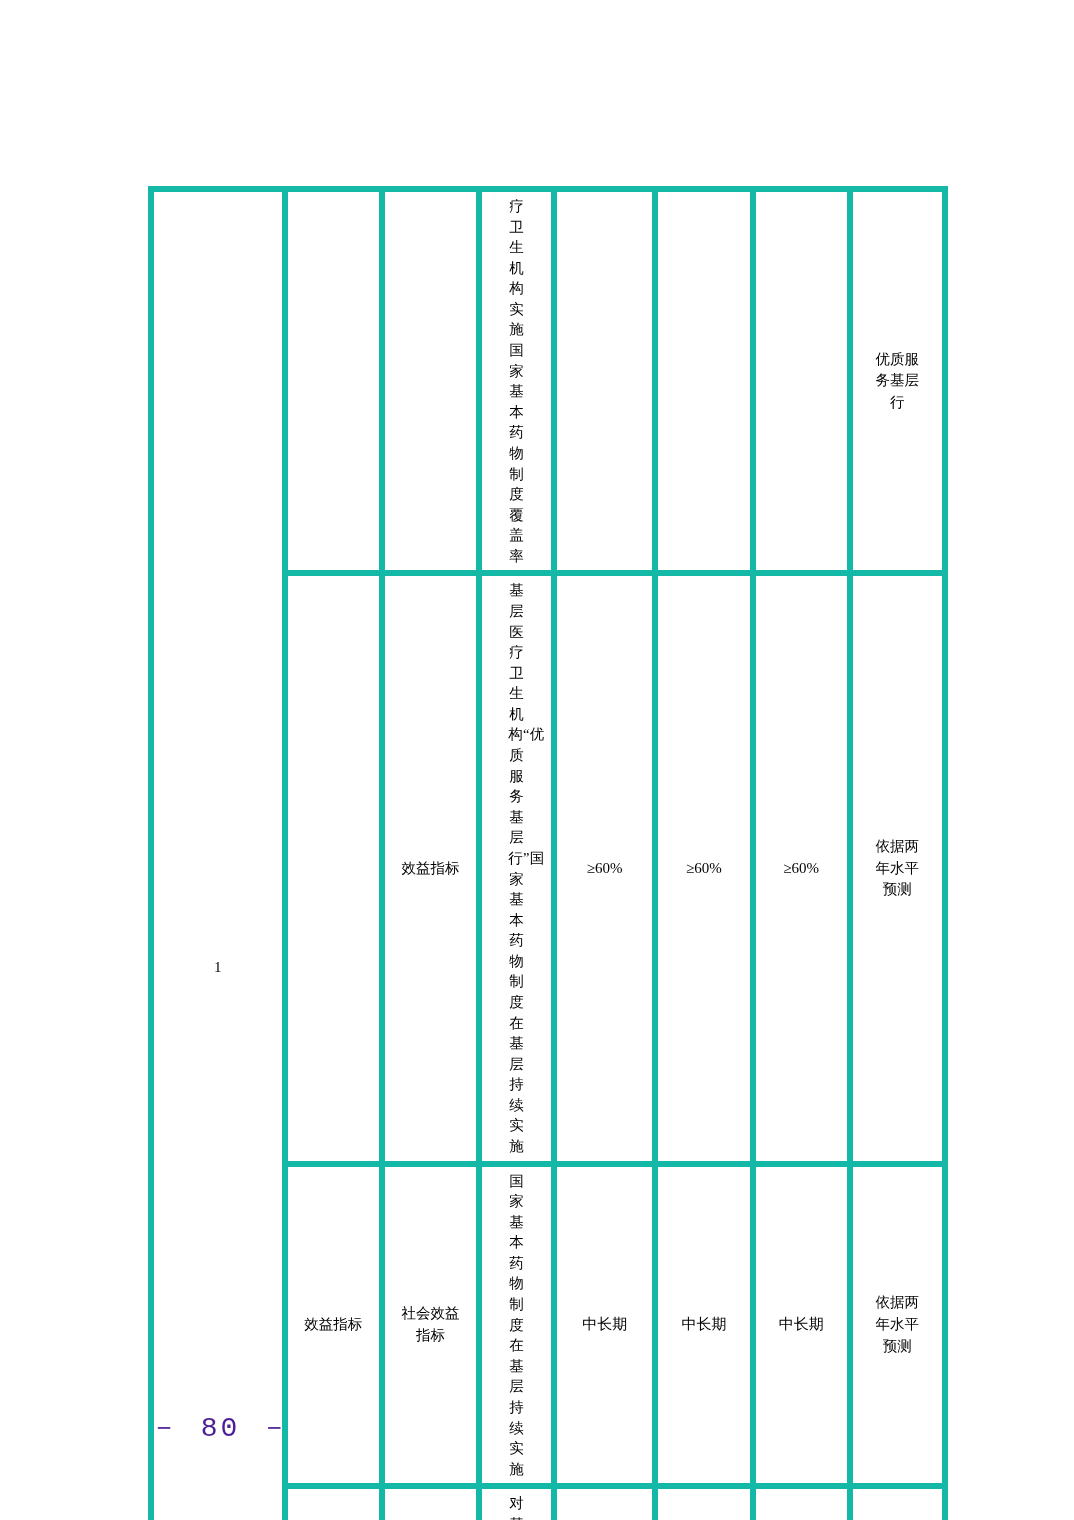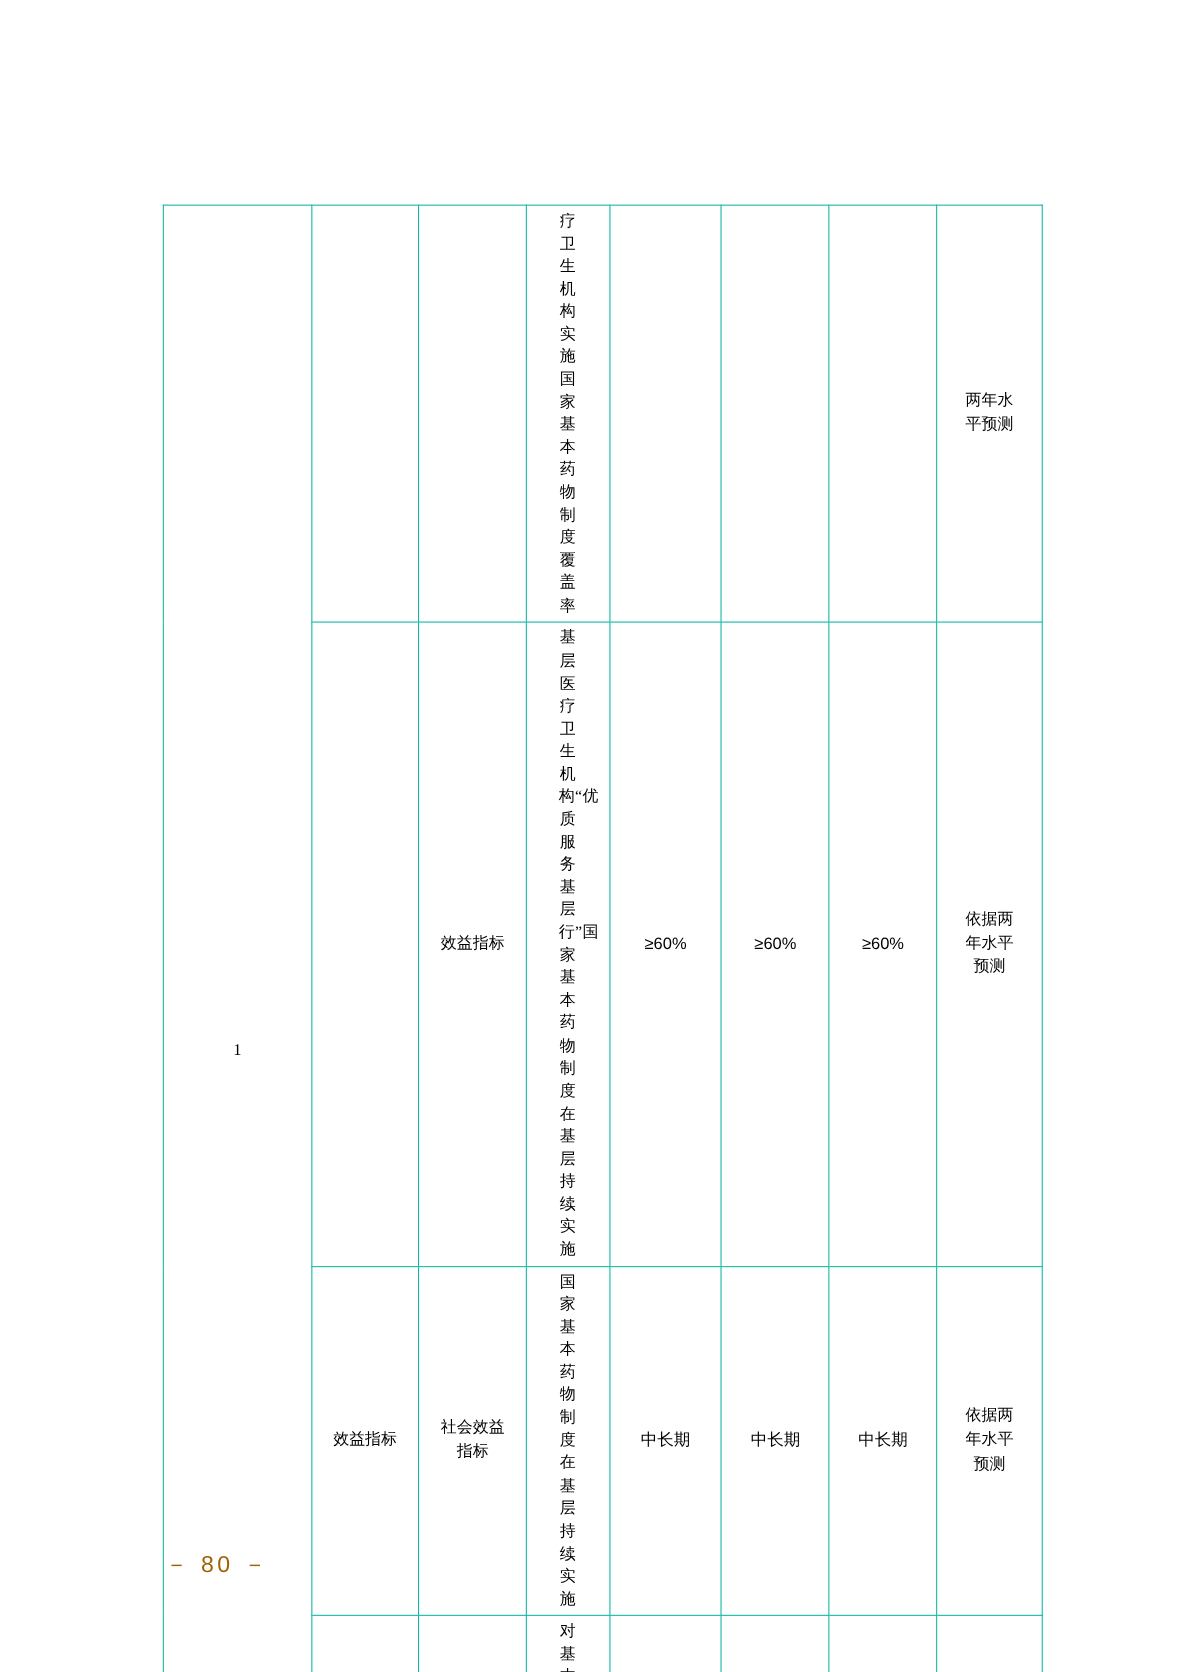--- a/index.html
+++ b/index.html
@@ -27,21 +27,21 @@
     width: 800px;
   }
   table.metrics {
     border-collapse: collapse;
     table-layout: fixed;
     width: 800px;
     font-size: 14.5px;
     line-height: 1.45;
   }
   table.metrics td {
-    border: 1px solid #14b8a6;
+    border: 6px solid #14b8a6;
     text-align: center;
     vertical-align: middle;
     padding: 4px 2px;
     word-break: break-all;
   }
   
   col.c-num     { width: 132px; }
   col.c-lvl1    { width: 96px; }
   col.c-lvl2    { width: 96px; }
   col.c-name    { width: 74px; }
@@ -69,31 +69,31 @@
     width: 4.6em;
     line-height: 1.5;
   }
   .wrap-3 {
     display: block;
     margin: 0 auto;
     width: 3.2em;
     line-height: 1.5;
   }
   .val {
-    font-family: Liberation Sans, sans-serif;
+    font-family: Liberation Serif, serif;
     font-size: 15px;
   }
   .footer {
     position: absolute;
     left: 150px;
     top: 1408px;
-    font-family: Liberation Sans, sans-serif;
-    font-size: 21px;
+    font-family: Liberation Mono, monospace;
+    font-size: 28px;
     letter-spacing: 3px;
-    color: #a16207;
+    color: #4c1d95;
   }
 </style>
 </head>
 <body>
 
 <div class="page">
 
   <div class="table-wrap">
     <table class="metrics">
       <colgroup>
@@ -111,21 +111,21 @@
           <td class="cell-num" rowspan="4">1</td>
           <td></td>
           <td></td>
           <td>
             <span class="vtext">疗卫生机构实施国家基本药物制度覆盖率</span>
           </td>
           <td class="val"></td>
           <td class="val"></td>
           <td class="val"></td>
           <td>
-            <span class="wrap-3">两年水平预测</span>
+            <span class="wrap-3">优质服务基层行</span>
           </td>
         </tr>
 
         <tr>
           <td></td>
           <td>效益指标</td>
           <td>
             <span class="vtext">基层医疗卫生机构“优质服务基层行”国家基本药物制度在基层持续实施</span>
           </td>
           <td class="val">≥60%</td>

